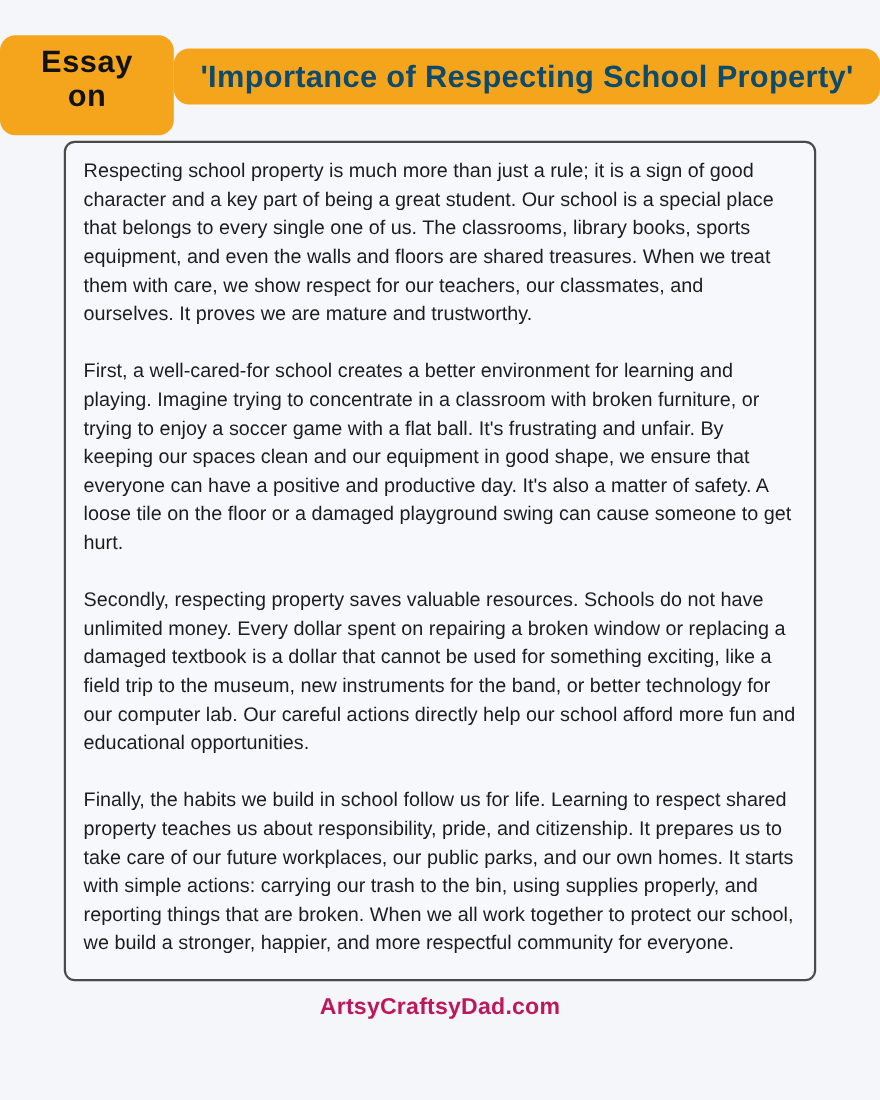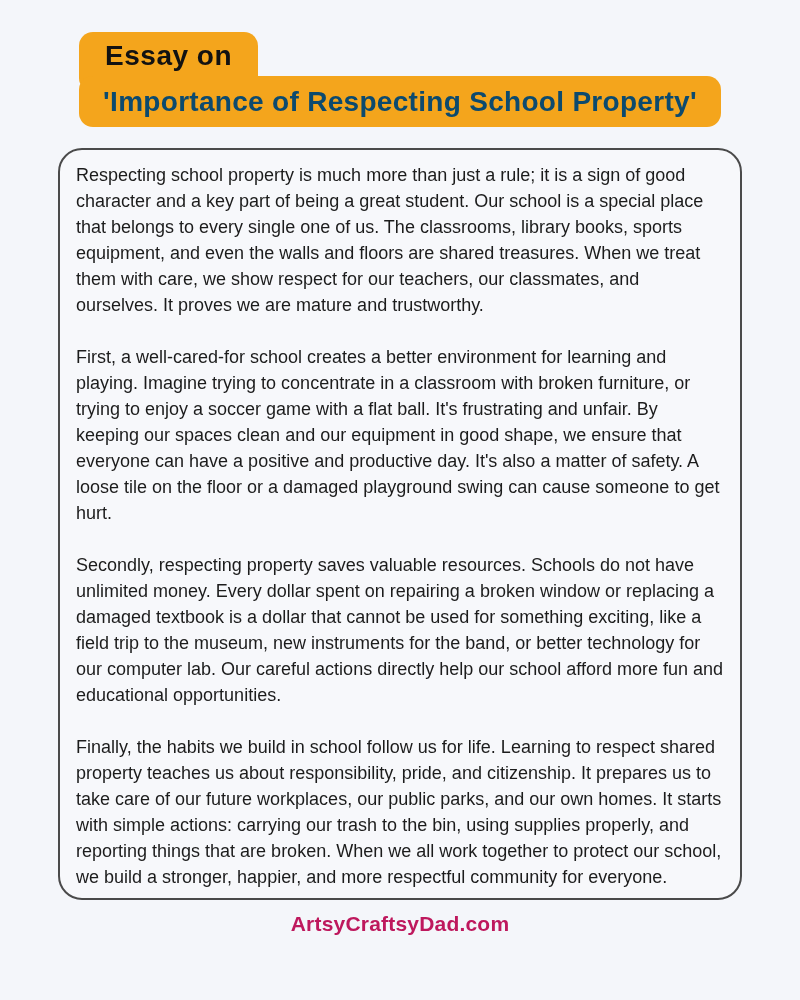--- a/index.html
+++ b/index.html
@@ -19,22 +19,22 @@
     width: 800px;
     height: 1000px;
     display: flex;
     flex-direction: column;
     align-items: center;
     box-sizing: border-box;
     padding-top: 32px;
   }
   .title-block {
     display: flex;
-    flex-direction: column;
-    align-items: flex-start;
+    flex-direction: row;
+    align-items: center;
   }
   .title-tab {
     background: #F4A51C;
     border-radius: 14px;
     padding: 9px 26px 20px 26px;
     font-size: 28px;
     font-weight: bold;
     letter-spacing: 0.5px;
     color: #121212;
     margin-bottom: -16px;
@@ -51,33 +51,33 @@
     color: #0c4a6e;
     line-height: 1.25;
     text-align: center;
     white-space: nowrap;
   }
   .essay-card {
     margin-top: 21px;
     width: 684px;
     box-sizing: border-box;
     border: 2px solid #4A4A4A;
-    border-radius: 24px;
+    border-radius: 10px;
     background: #F7F8FB;
     padding: 12px 16px 8px 16px;
   }
   .essay-card p {
     margin: 0 0 26px 0;
     font-size: 18px;
     line-height: 26px;
     font-weight: 400;
     color: #1C1C1C;
   }
   .essay-card p:last-child {
-    margin-bottom: 0;
+    margin-bottom: 12px;
   }
   .footer {
     margin-top: 12px;
     font-size: 21px;
     font-weight: bold;
     letter-spacing: 0.2px;
     color: #be185d;
     text-align: left;
   }
 </style>

